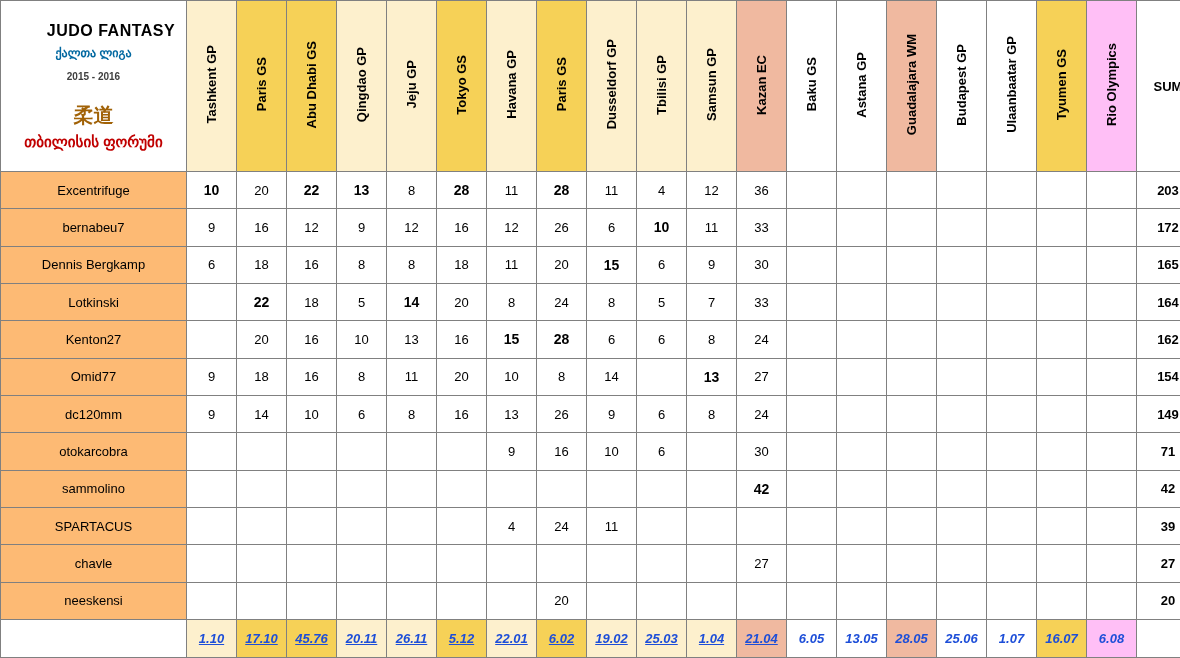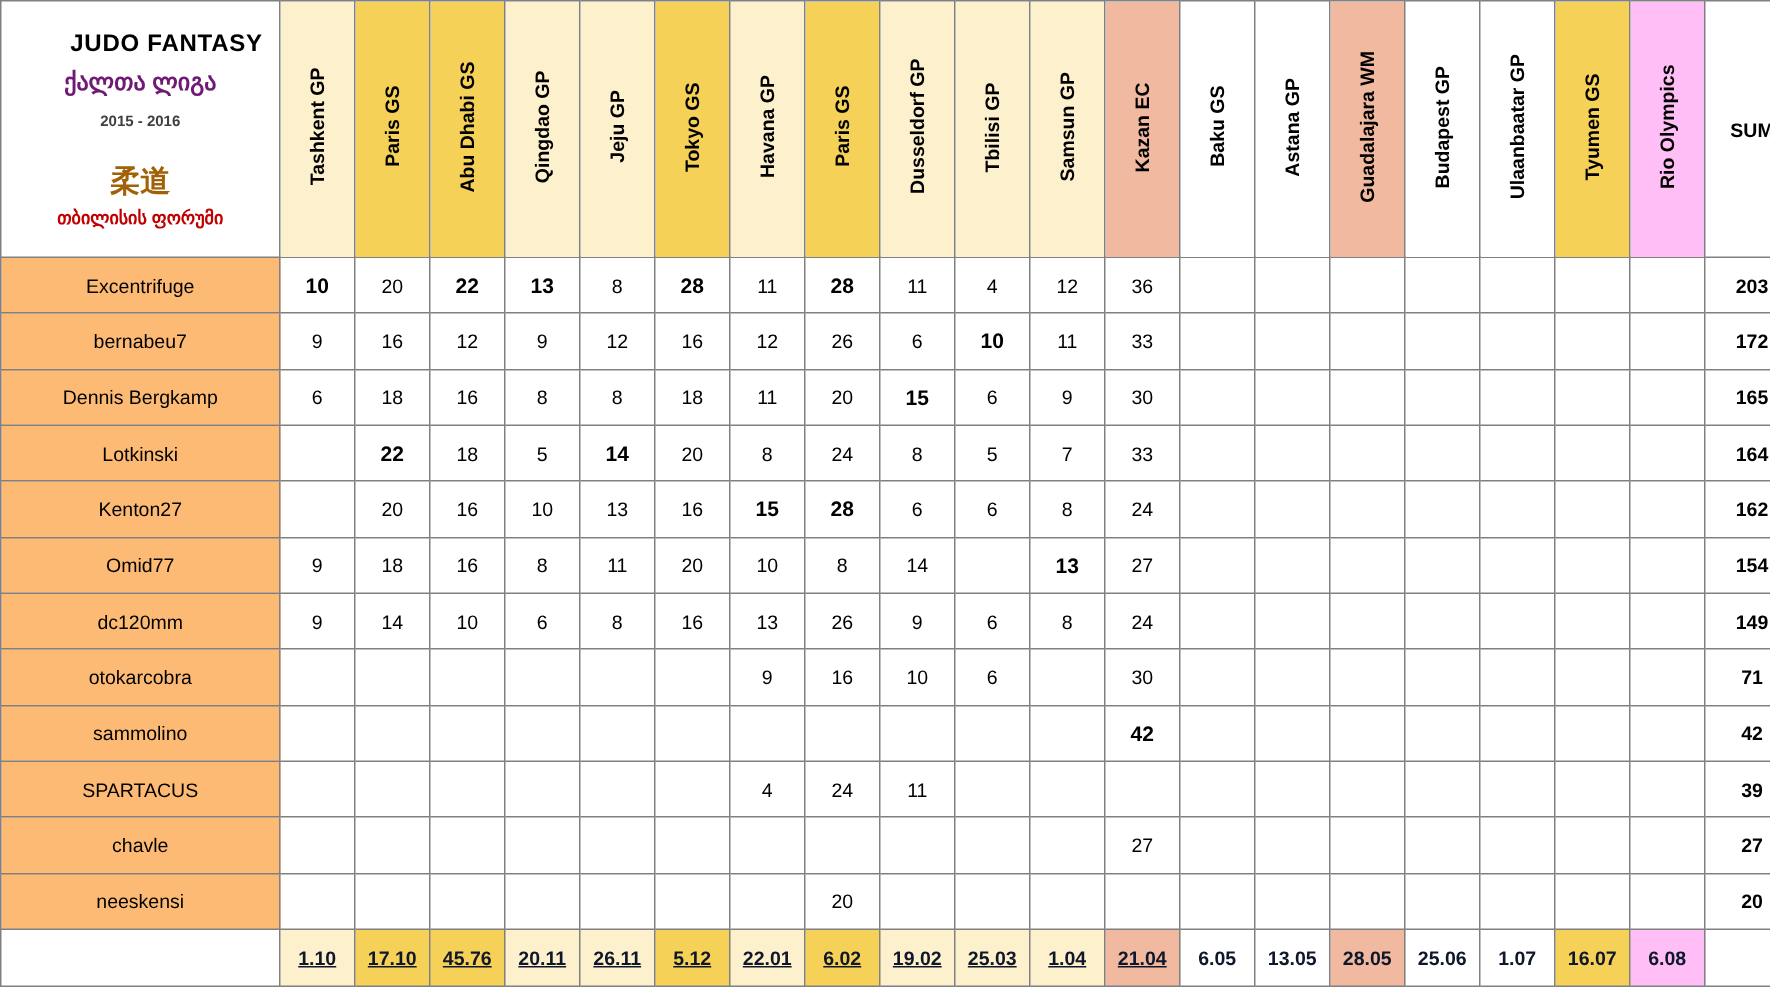--- a/index.html
+++ b/index.html
@@ -32,31 +32,31 @@
     vertical-align:middle;
     text-align:center;
     padding:4px 2px;
   }
   .logo-title{
     font-size:16px;font-weight:bold;color:#000;letter-spacing:0.5px;
     margin-bottom:6px;
     padding-left:35px;
   }
   .logo-geo{
-    font-size:16px;font-weight:bold;color:#701a75;margin-bottom:11px;
+    font-size:12px;font-weight:bold;color:#0369a1;margin-bottom:11px;
   }
   .logo-years{
     font-size:10px;font-weight:bold;color:#404040;margin-bottom:20px;
   }
   .logo-kanji{
     font-size:20px;font-weight:bold;color:#a16207;margin-bottom:4px;
     font-family:"DejaVu Sans", sans-serif;
   }
   .logo-forum{
-    font-size:12px;font-weight:bold;color:#c00000;
+    font-size:15px;font-weight:bold;color:#c00000;
   }
 
   th.evcol{
     height:170px;
     width:49px;
     font-weight:bold;
     position:relative;
   }
   th.evcol .vert{
     writing-mode:vertical-rl;
@@ -94,21 +94,22 @@
   td.val.bold{font-weight:bold;font-size:14px;}
   td.sum{font-weight:bold;font-size:14px;background:#ffffff;}
 
   tr.datarow{height:36px;}
 
   
   tr.daterow{height:38px;}
   td.datecell{
     font-size:11px;
     font-weight:bold;
-    color:#0f172a;
+    color:#1d4ed8;
+    font-style:italic;
   }
   td.datecell span{text-decoration:underline;}
   td.datecell.nound span{text-decoration:none;text-align:center;}
   td.blank-left{background:#ffffff;border:1px solid #808080;}
   td.blank-right{background:#ffffff;}
 </style>
 </head>
 <body>
 
 <table class="grid">

